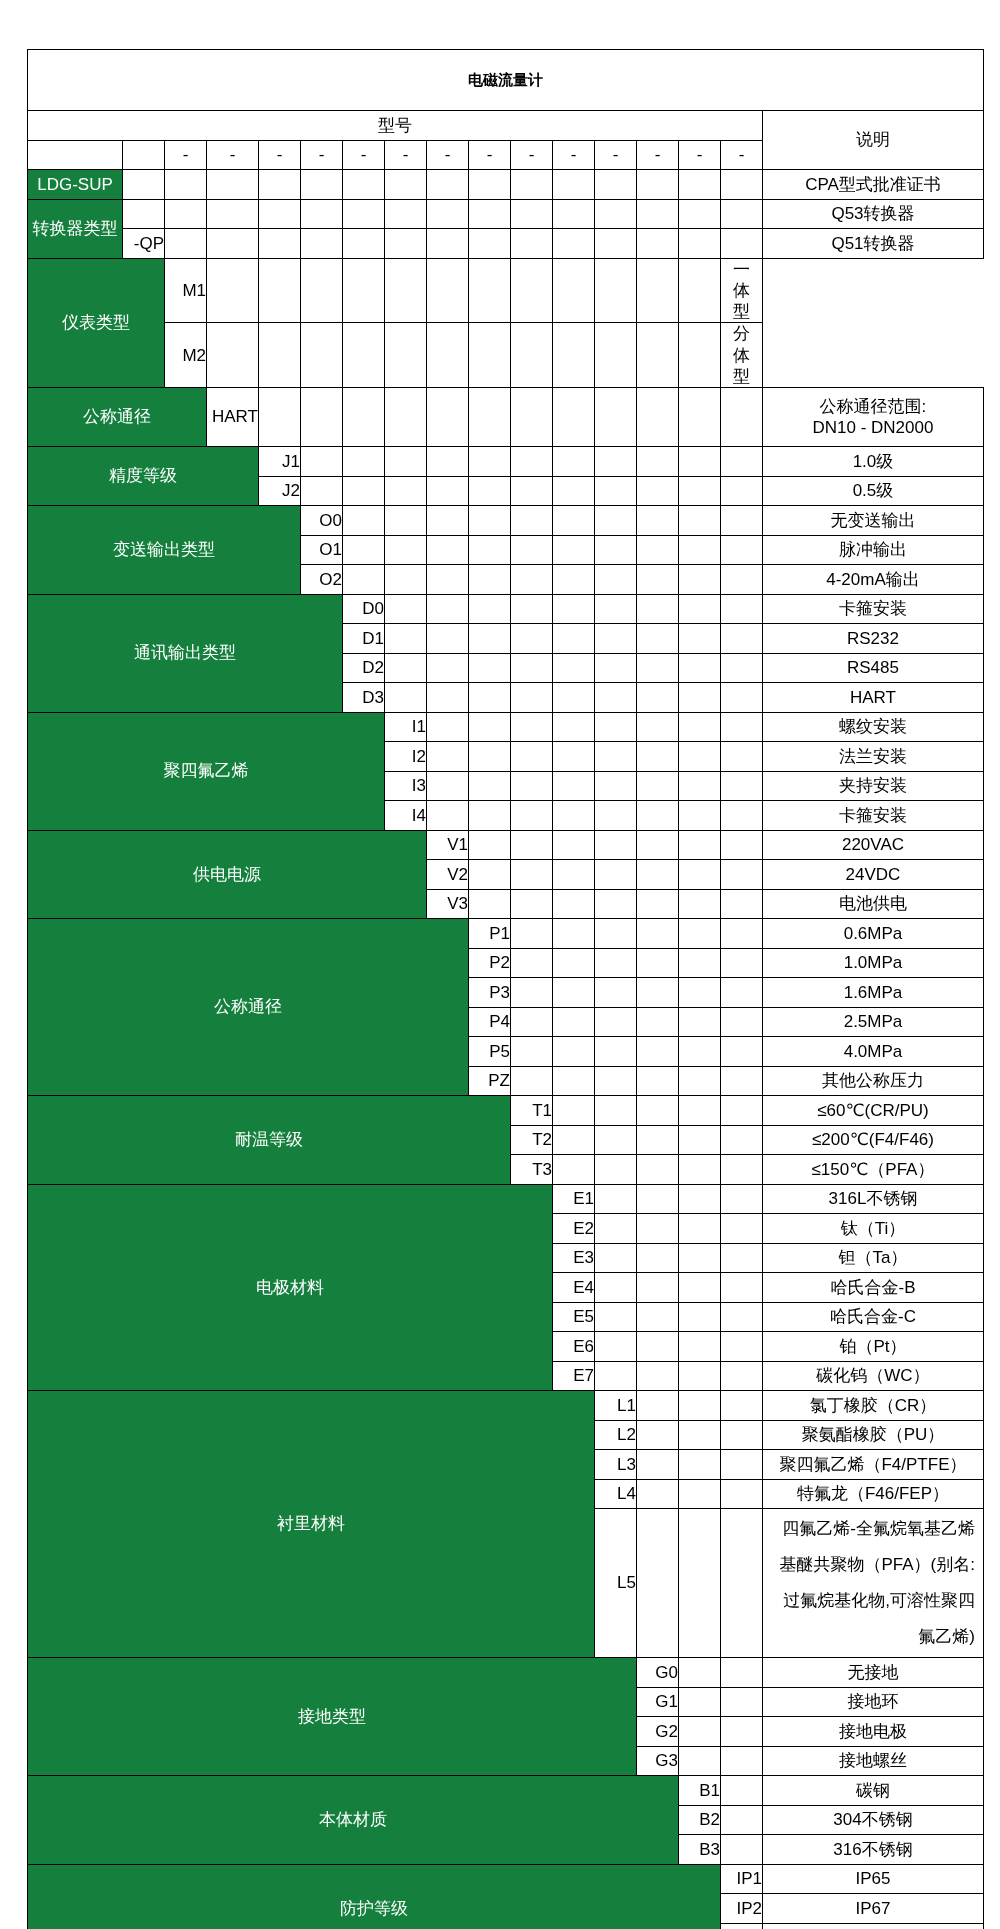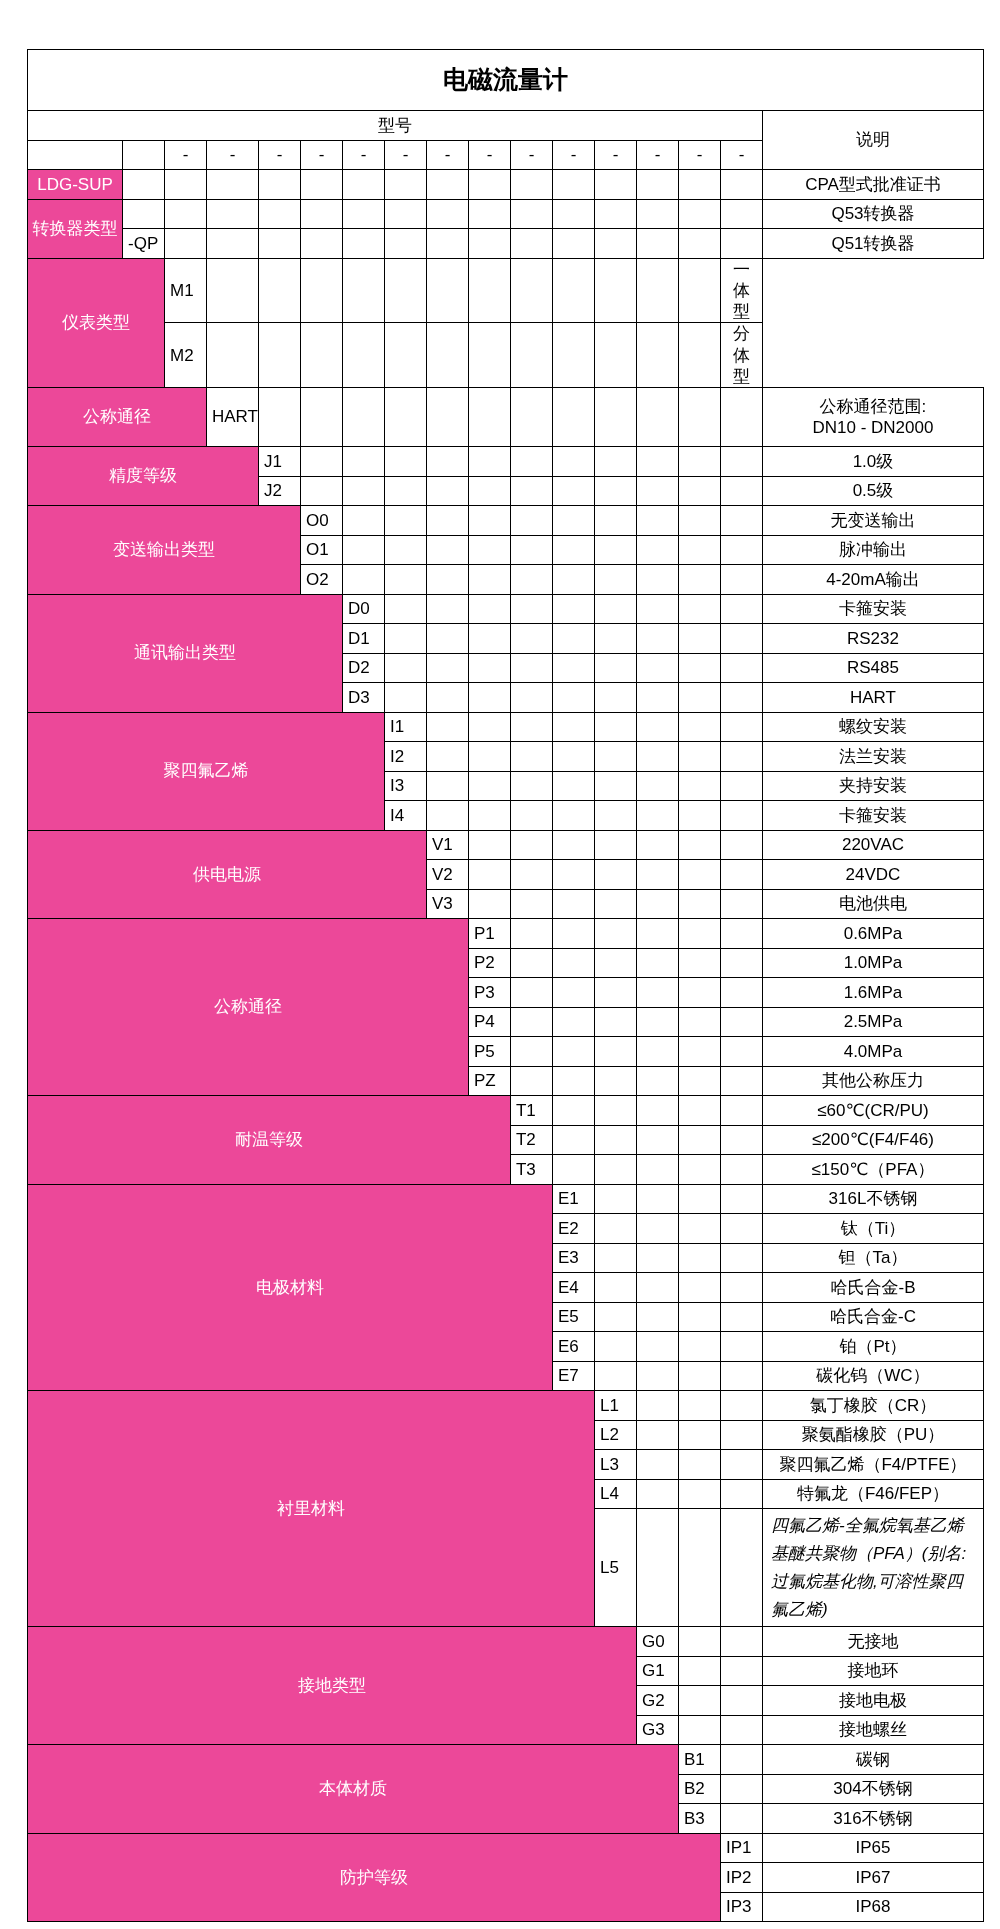--- a/index.html
+++ b/index.html
@@ -6,26 +6,26 @@
   body{width:1000px;height:1929px;position:relative;
        font-family:"Liberation Sans","DejaVu Sans",sans-serif;color:#000;}
   .sheet{position:absolute;left:27px;top:49px;}
   table{border-collapse:collapse;table-layout:fixed;}
   td{border:1.5px solid #000;padding:0;font-size:17px;text-align:center;
      vertical-align:middle;line-height:1.25;}
   tr{height:29.5px;}
   tr.rt{height:61px;}   
   tr.rd{height:59px;margin-left:36px;}   
   tr.rl{height:118px;}  
-  .title{font-weight:bold;font-size:25px;}
-  .blue{background:#ec4899;color:#fff;}
-  .c{text-align:left;padding-left:5px;white-space:nowrap;}
+  .title{font-weight:bold;font-size:15px;}
+  .blue{background:#15803d;color:#fff;}
+  .c{text-align:right;padding-left:5px;white-space:nowrap;}
   .d{white-space:pre-line;padding:0 6px;}
-  .dl{white-space:normal;word-break:break-all;text-align:left;
-      padding:2px 8px;line-height:28px;font-style:italic;}
+  .dl{white-space:normal;word-break:break-all;text-align:right;
+      padding:2px 8px;line-height:36px;}
   .e{background:#fff;}
 </style>
 </head>
 <body>
 
 <div class="sheet">
 <table>
 <colgroup>
   <col style="width:95px">
   <col style="width:42px">

